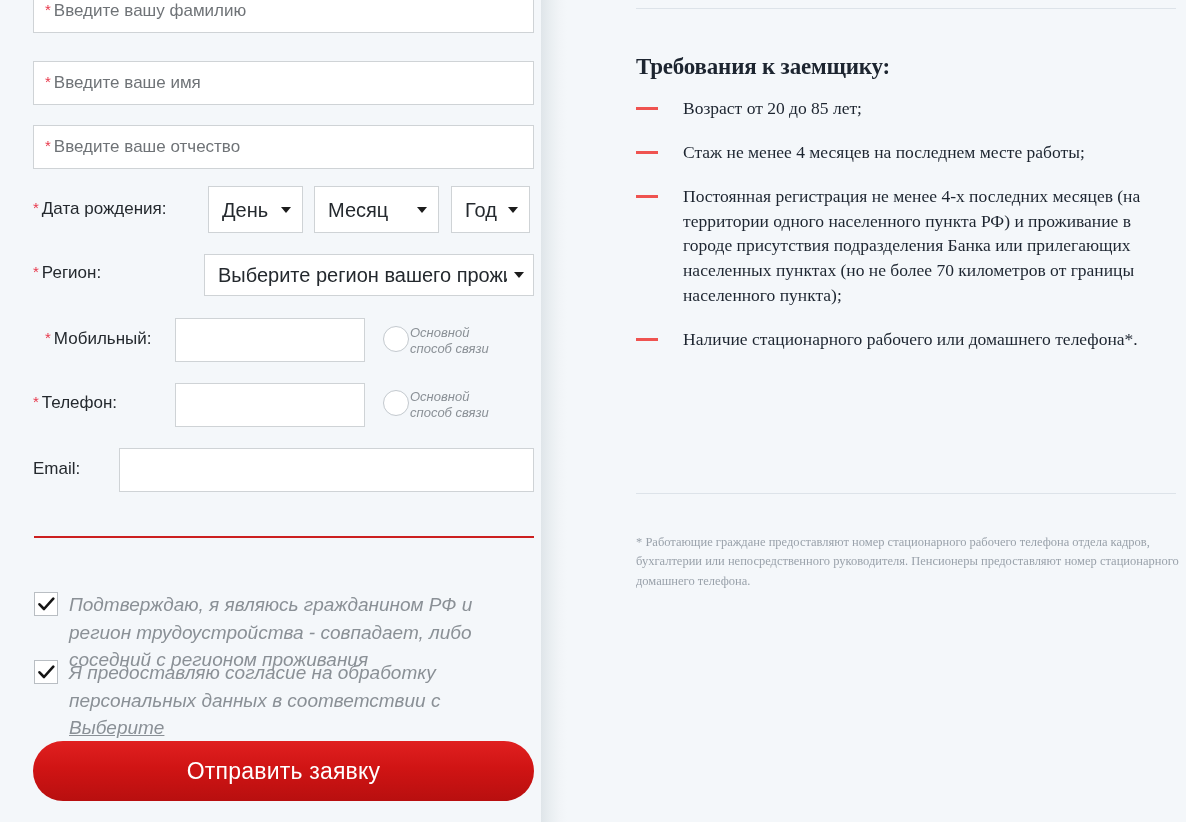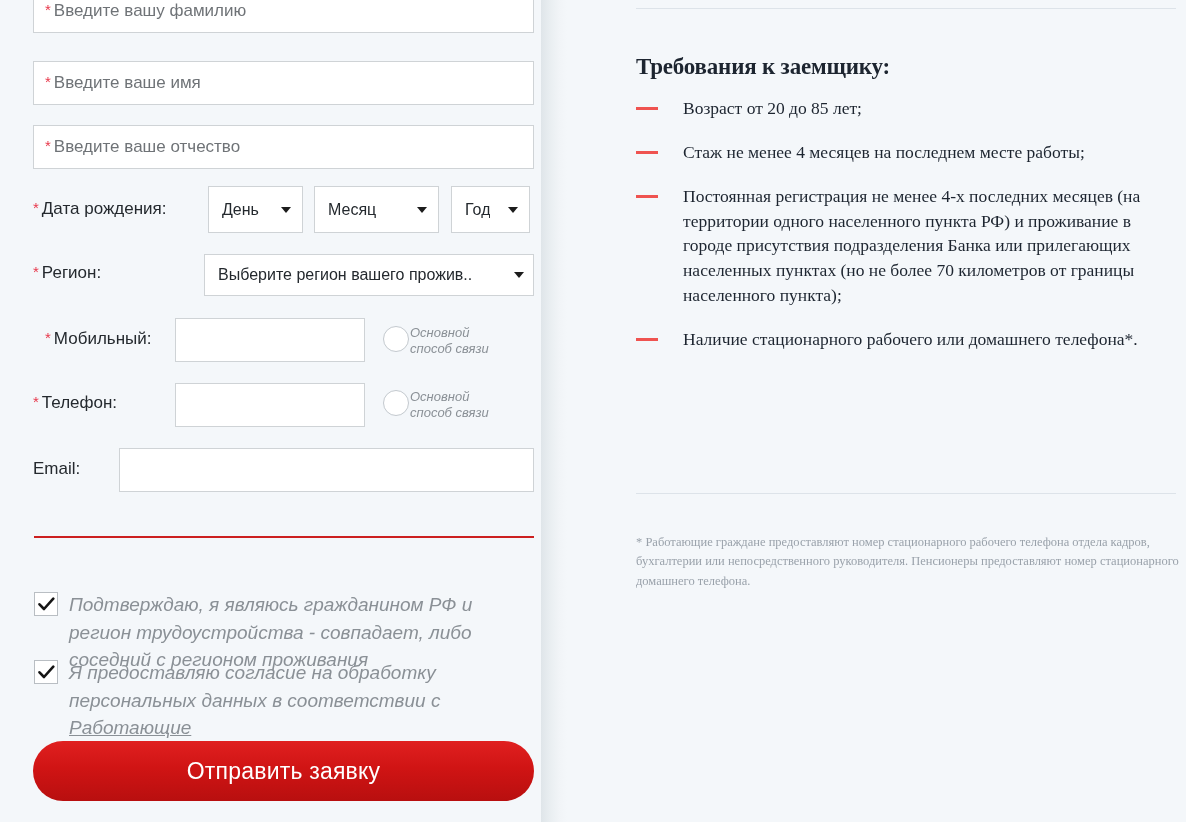--- a/index.html
+++ b/index.html
@@ -84,21 +84,21 @@
     font-size: 17px;
     color: #24292e;
     white-space: nowrap;
   }
 
   .select-box {
     position: absolute;
     background: #ffffff;
     border: 1px solid #cfd3d6;
     box-sizing: border-box;
-    font-size: 16px;
+    font-size: 20px;
     color: #24292e;
   }
   .select-box .sel-text {
     position: absolute;
     left: 13px;
     top: 50%;
     transform: translateY(-50%);
     white-space: nowrap;
     overflow: hidden;
   }
@@ -347,21 +347,21 @@
       </span>
       <span class="check-text">Подтверждаю, я являюсь гражданином РФ и регион трудоустройства - совпадает, либо соседний с регионом проживания</span>
     </div>
 
     <div class="check-row" id="check-row-2">
       <span class="checkbox">
         <svg width="17" height="15" viewBox="0 0 17 15" aria-hidden="true">
           <path d="M1.5 7.3 L6 12 L15.3 1.6" fill="none" stroke="#151515" stroke-width="2.6" stroke-linecap="round" stroke-linejoin="round"></path>
         </svg>
       </span>
-      <span class="check-text"><span>Я предоставляю согласие на обработку персональных данных в соответствии с </span><a class="rules-link">Работающие</a></span>
+      <span class="check-text"><span>Я предоставляю согласие на обработку персональных данных в соответствии с </span><a class="rules-link">Выберите</a></span>
     </div>
 
     <button id="submit-btn">Отправить заявку</button>
   </div>
 
   <div class="pane-gutter"></div>
 
   <div class="right-pane">
 
     <div class="hr-light" id="right-top-rule"></div>

